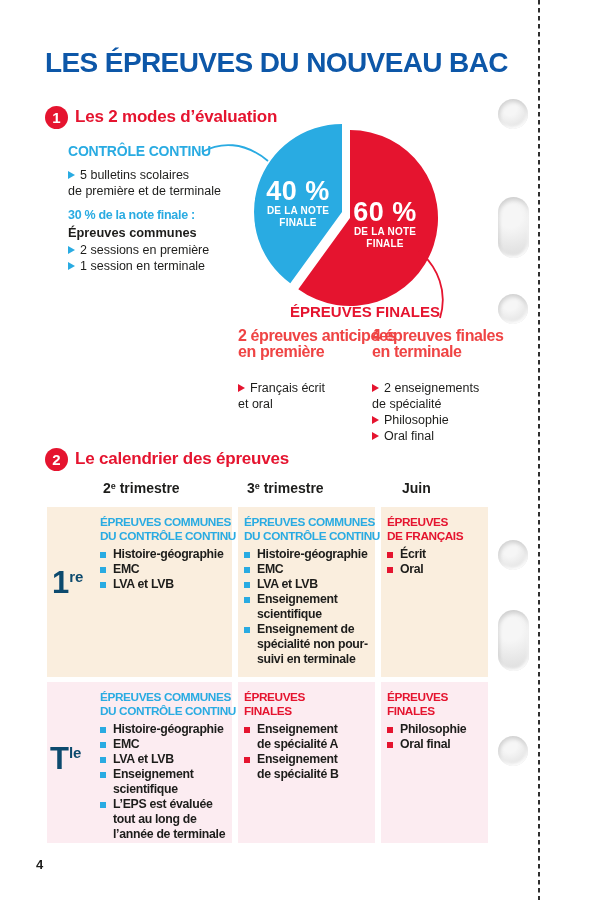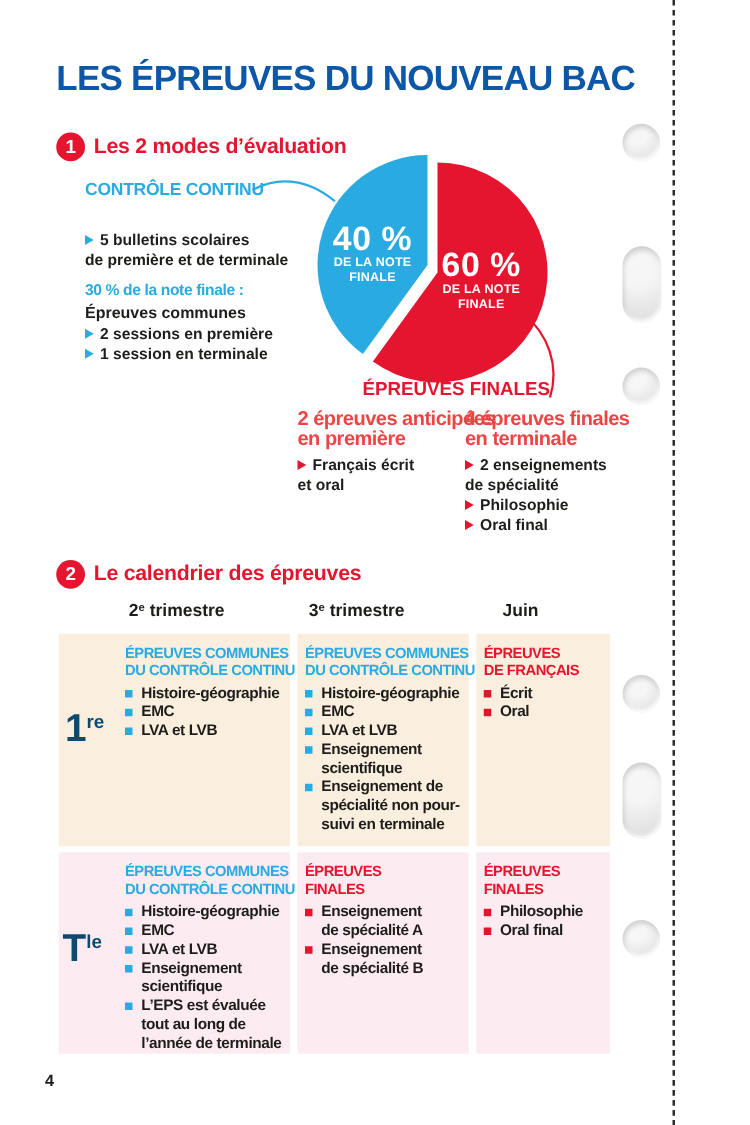--- a/index.html
+++ b/index.html
@@ -11,43 +11,43 @@
   .page-title{position:absolute;left:45px;top:47px;margin:0;font-size:28px;font-weight:bold;
               color:#0d57a8;letter-spacing:-0.6px;white-space:nowrap}
   .sec-badge{position:absolute;width:23px;height:23px;border-radius:50%;background:#e5142f;color:#fff;
              font-size:15px;font-weight:bold;display:flex;align-items:center;justify-content:center}
   #badge1{left:45px;top:106px} #badge2{left:45px;top:448px}
   .sec-title{position:absolute;font-size:17px;font-weight:bold;color:#e5142f;white-space:nowrap;letter-spacing:-0.2px}
   #sectitle1{left:75px;top:107px} #sectitle2{left:75px;top:449px}
 
   
   .continu{position:absolute;left:68px;top:143px;width:200px;font-size:12.5px;line-height:16.5px}
-  .cc-head{color:#29abe2;font-weight:bold;font-size:14px;letter-spacing:-0.2px;margin-bottom:24px;white-space:nowrap}
+  .cc-head{color:#29abe2;font-weight:bold;font-size:14px;letter-spacing:-0.2px;margin-bottom:7px;white-space:nowrap}
   .cc-label{color:#29abe2;font-weight:bold;font-size:12.5px;letter-spacing:-0.3px;margin-bottom:2px;white-space:nowrap}
   .mt{margin-top:7px}
   .cc-sub{font-weight:bold;font-size:12.8px;white-space:nowrap}
-  .bitem,.cont-line{font-weight:700;white-space:nowrap}
+  .bitem,.cont-line{font-weight:400;white-space:nowrap}
   .tri{display:inline-block;width:0;height:0;border-left:7px solid #29abe2;
        border-top:4.5px solid transparent;border-bottom:4.5px solid transparent;margin-right:5px}
   .tri.red{border-left-color:#e5142f}
 
   
   .pie-label{position:absolute;color:#fff;text-align:center;font-weight:bold}
   .pie-40{left:250px;top:177px;width:96px}
   .pie-60{left:337px;top:198px;width:96px}
   .pct{font-size:27px;line-height:28px;letter-spacing:0.5px}
   .cap{font-size:10px;line-height:12px;letter-spacing:0.2px}
 
   
   .fin-label{position:absolute;left:290px;top:303px;width:150px;text-align:left;color:#e5142f;
              font-weight:bold;font-size:15px;white-space:nowrap}
   .fin-col{position:absolute;top:328px;font-size:12.5px;line-height:16px}
   #fincol1{left:238px;width:134px} #fincol2{left:372px;width:130px}
   .flabel{color:#ef4444;font-weight:bold;font-size:16px;letter-spacing:-0.4px;white-space:nowrap}
-  .fin-items{margin-top:4px}
+  .fin-items{margin-top:20px}
 
   
   .colhead{position:absolute;top:480px;font-size:14px;font-weight:bold;text-align:left;white-space:nowrap}
   #ch1{left:103px;width:120px} #ch2{left:247px;width:120px} #ch3{left:402px;width:60px}
   .sup{font-size:9px;position:relative;top:-4px}
   .trow{position:absolute;left:47px;width:441px}
   #row1{top:507px;height:170px} #row2{top:682px;height:161px}
   .cell{position:absolute;top:0;height:100%;box-sizing:border-box;padding:8px 4px 0 6px}
   .c1{left:0;width:185px;padding-left:53px} .c2{left:191px;width:137px} .c3{left:334px;width:107px}
   .cream{background:#faeede} .pinkbg{background:#fcecf1}

